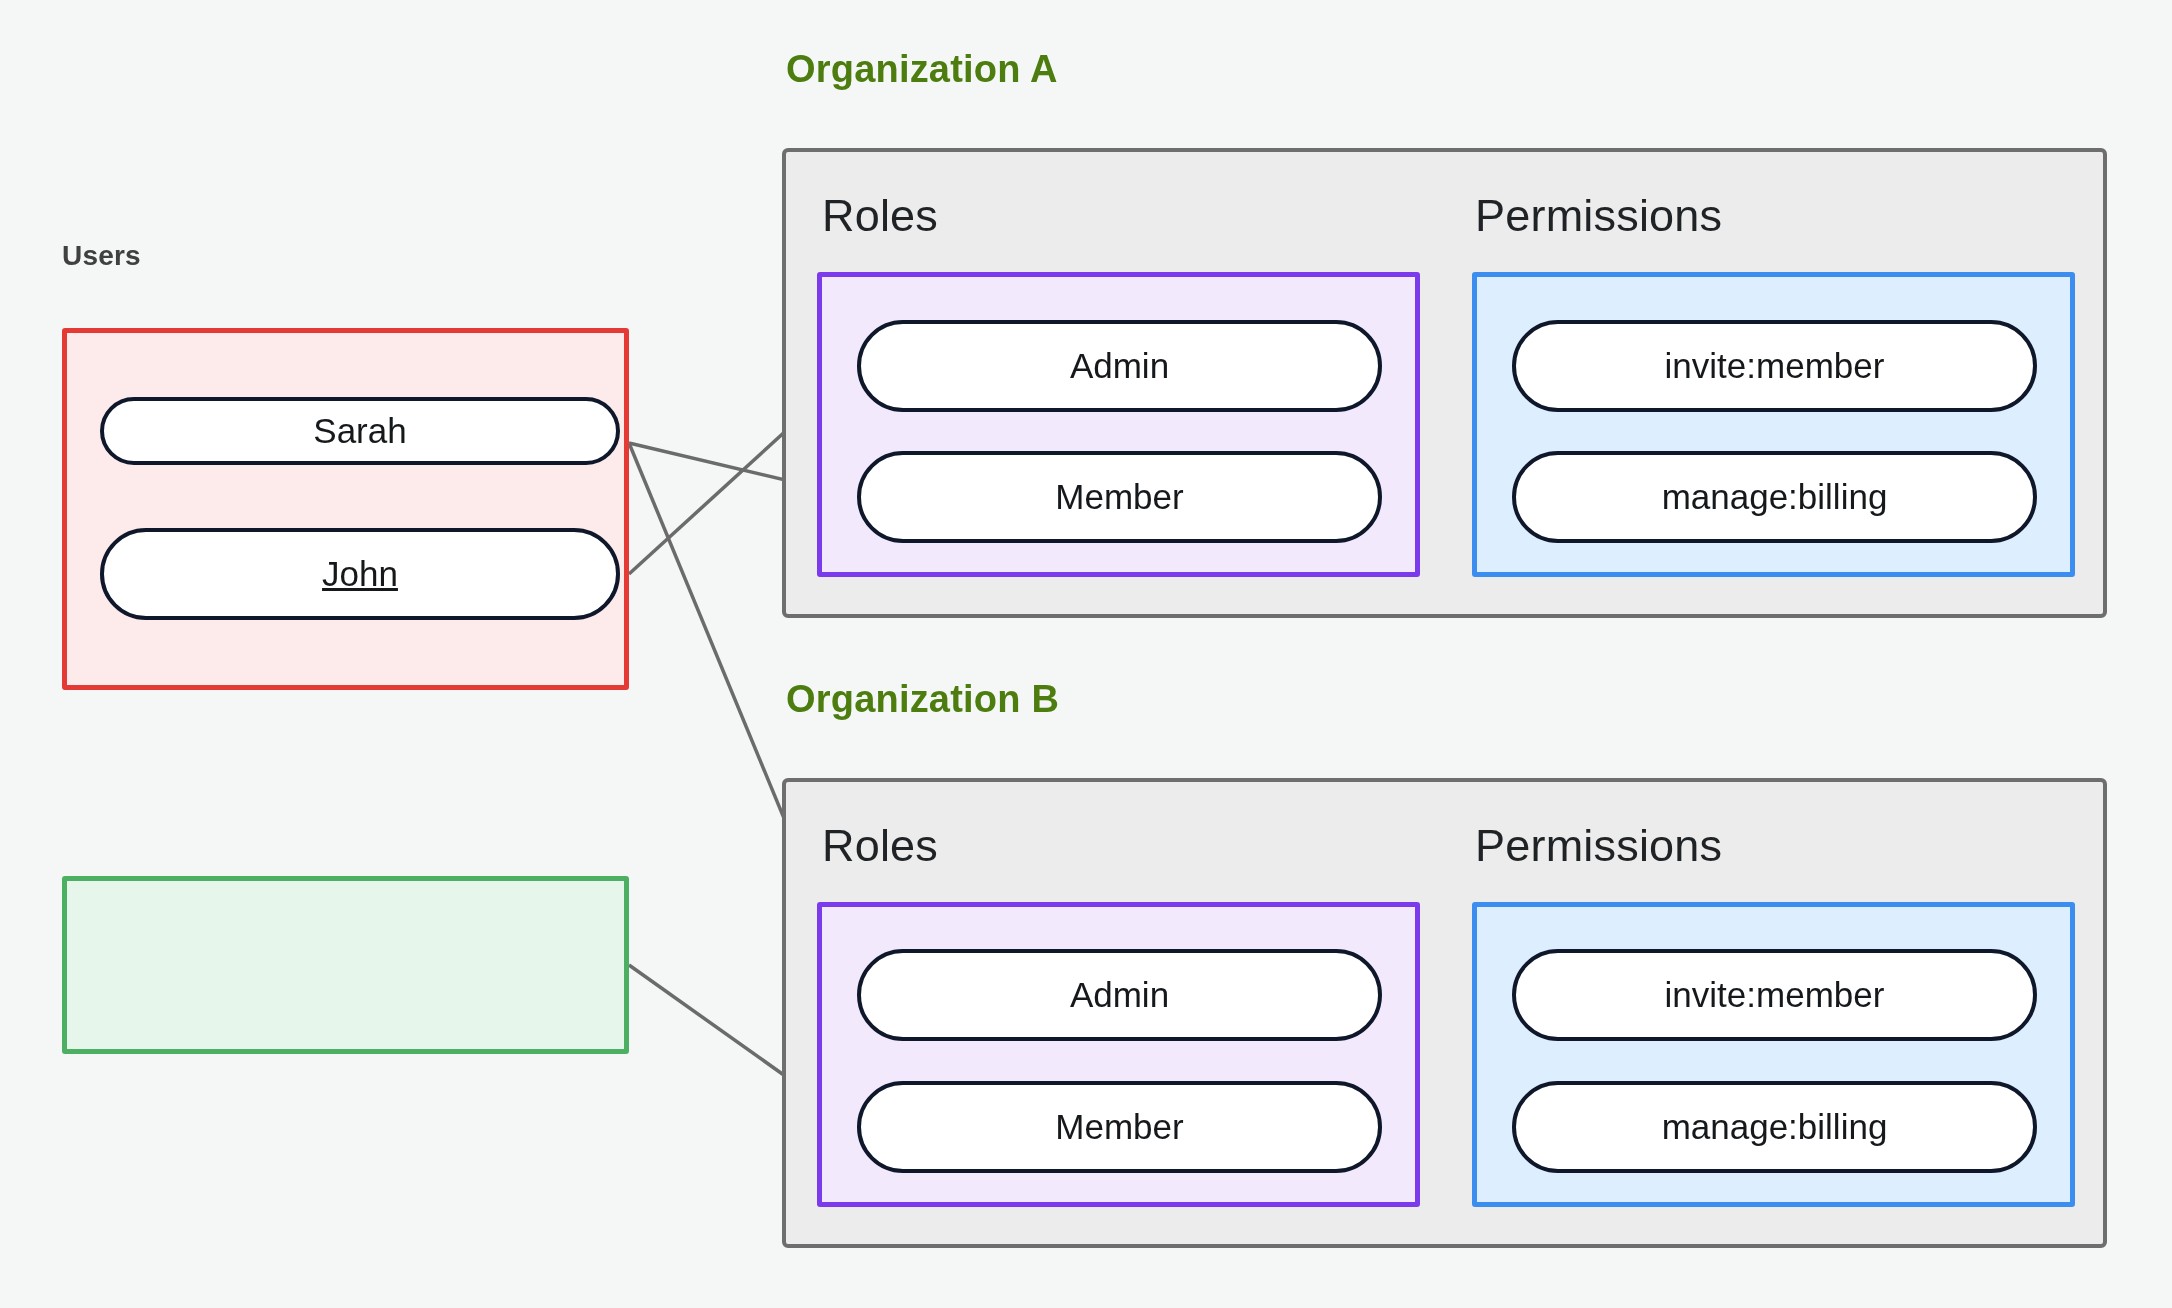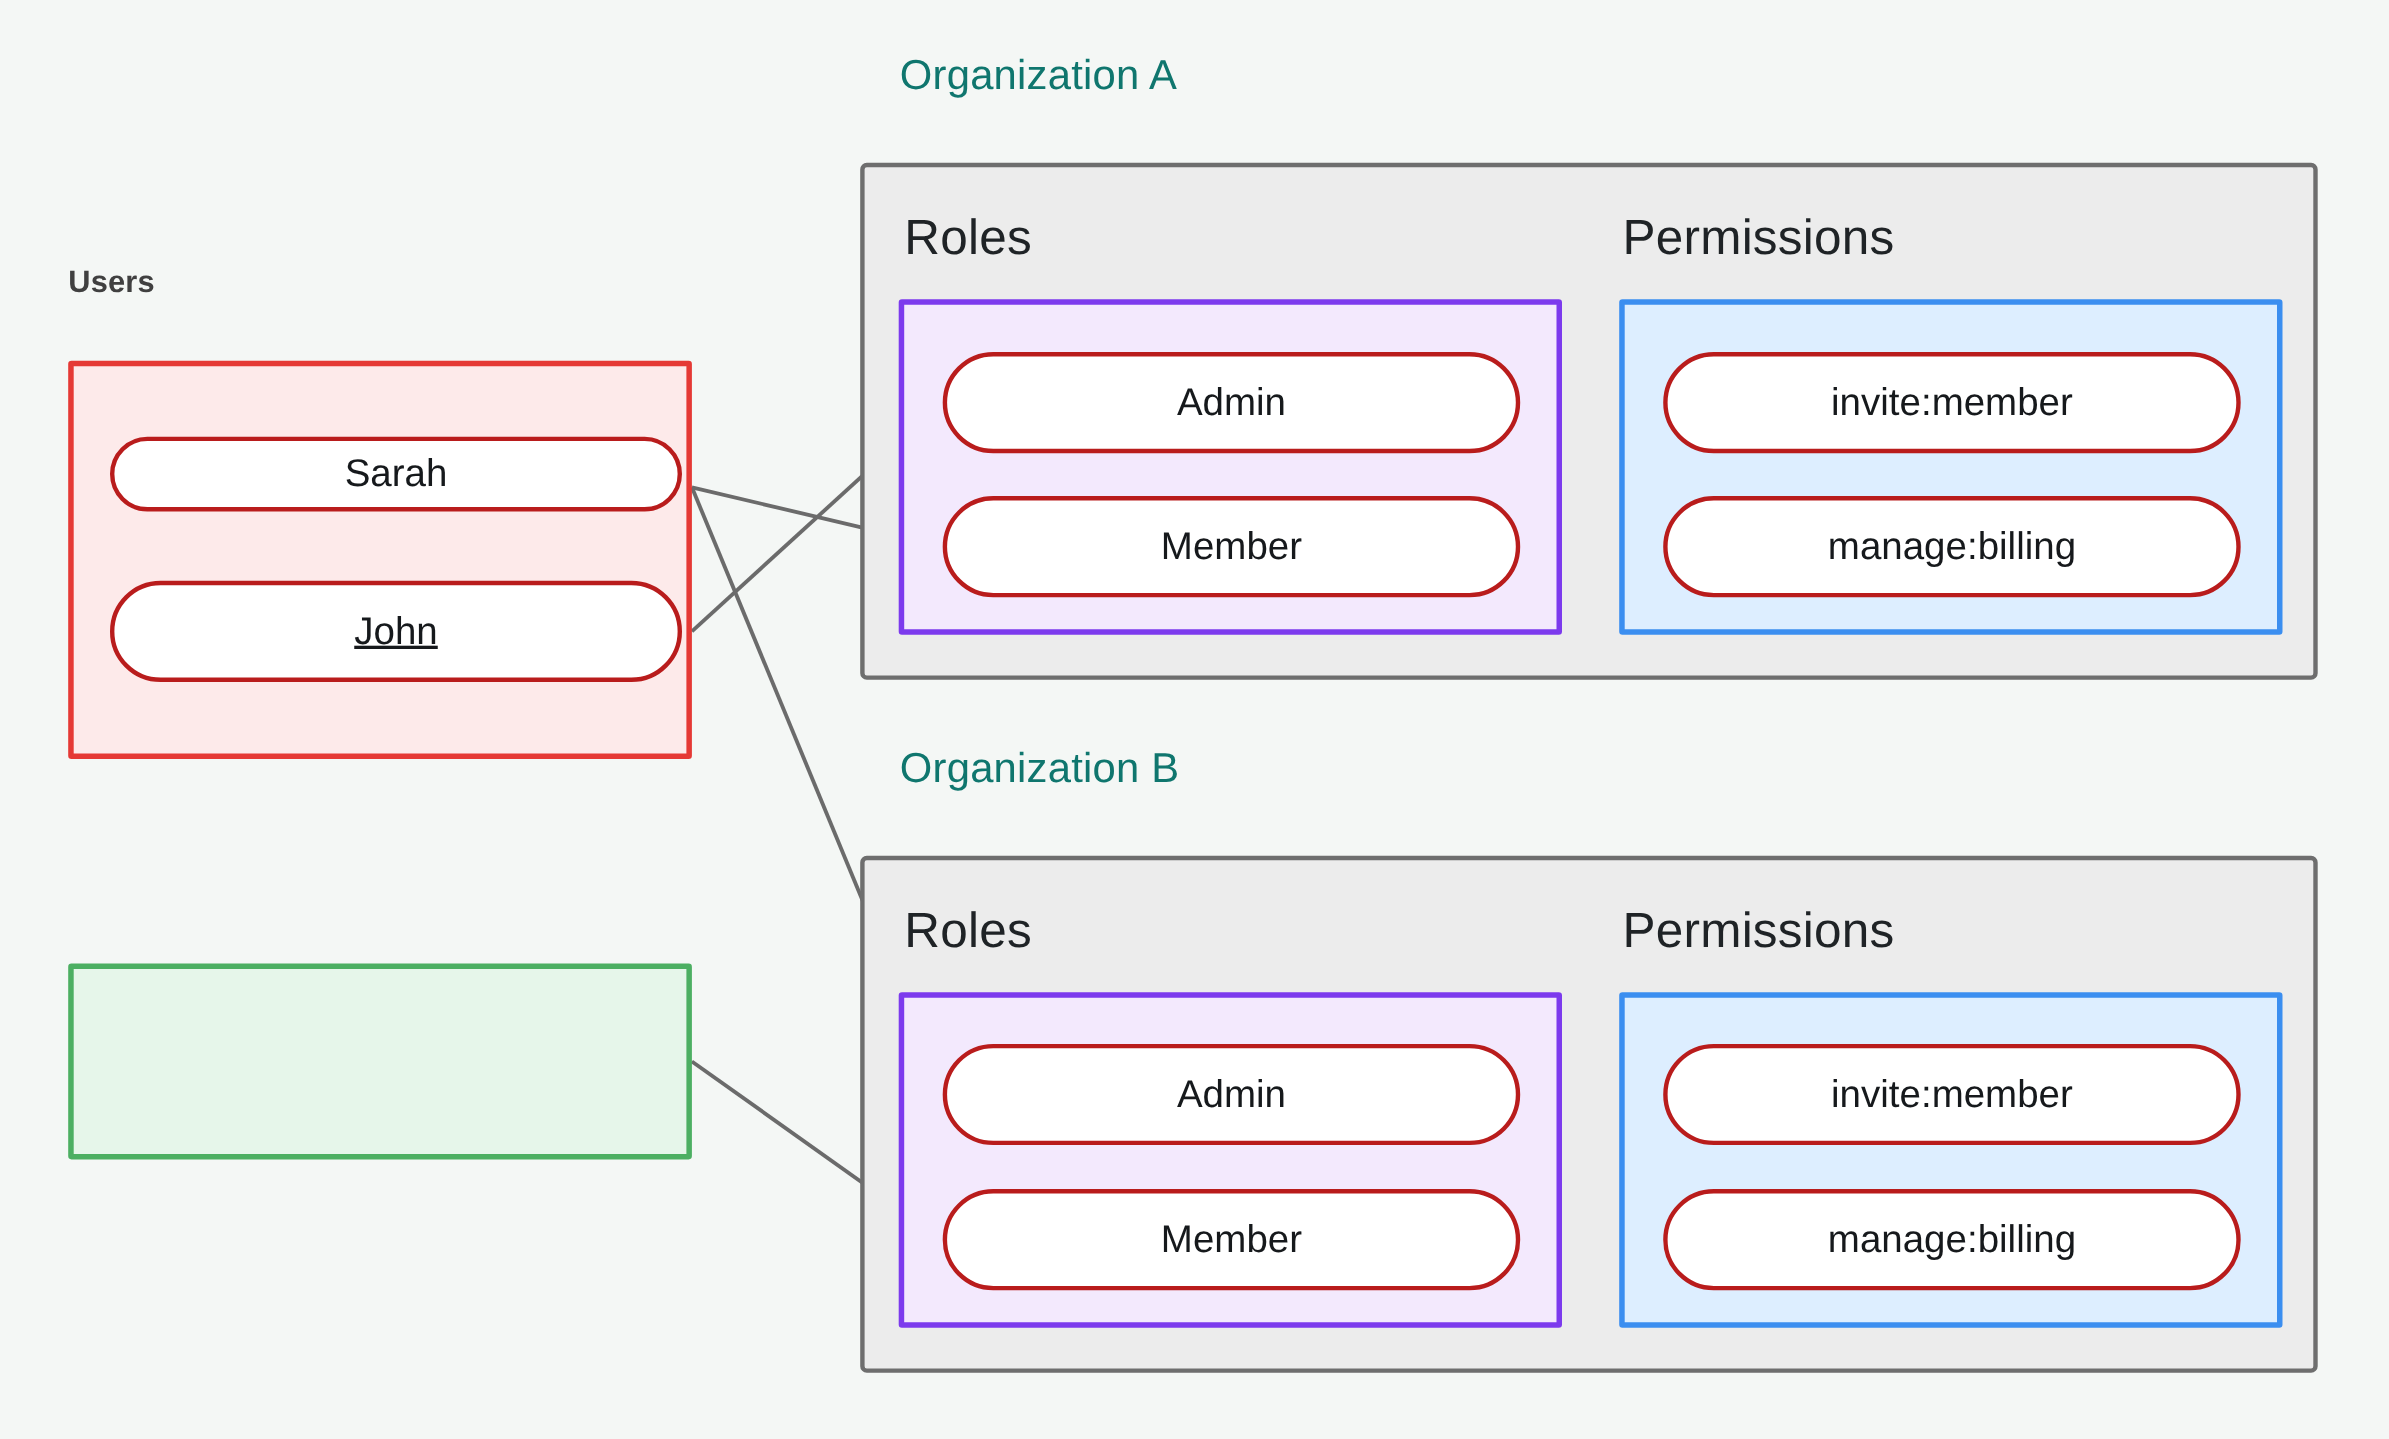--- a/index.html
+++ b/index.html
@@ -28,26 +28,25 @@
     font-size: 28px;
     font-weight: 700;
     color: #404040;
     letter-spacing: .2px;
     white-space: nowrap;
     z-index: 3;
   }
   .org-title {
     position: absolute;
     font-size: 38px;
-    font-weight: 400;
-    color: #0f766e;
+    font-weight: 700;
+    color: #4d7c0f;
     letter-spacing: .2px;
     white-space: nowrap;
     z-index: 3;
-    margin-left: 32px;
   }
   .sub-title {
     position: absolute;
     font-size: 45px;
     font-weight: 400;
     color: #1f2326;
     letter-spacing: .2px;
     white-space: nowrap;
     z-index: 3;
   }
@@ -78,21 +77,21 @@
   }
   .perms-box {
     border: 5px solid #3b8ef0;
     background: #ddeeff;
     border-radius: 3px;
   }
   .node {
     position: absolute;
     box-sizing: border-box;
     background: #ffffff;
-    border: 4px solid #b91c1c;
+    border: 4px solid #0f172a;
     border-radius: 999px;
     display: flex;
     align-items: center;
     justify-content: center;
     font-size: 35px;
     color: #16191c;
     z-index: 4;
     white-space: nowrap;
   }
   .edge-line {

